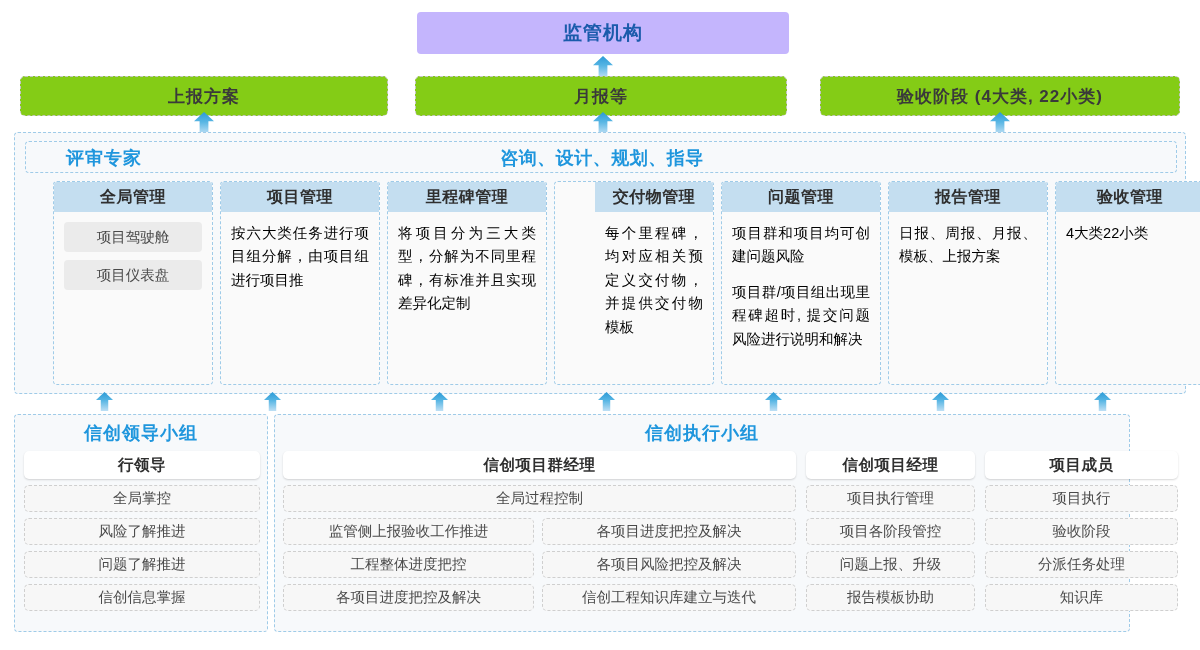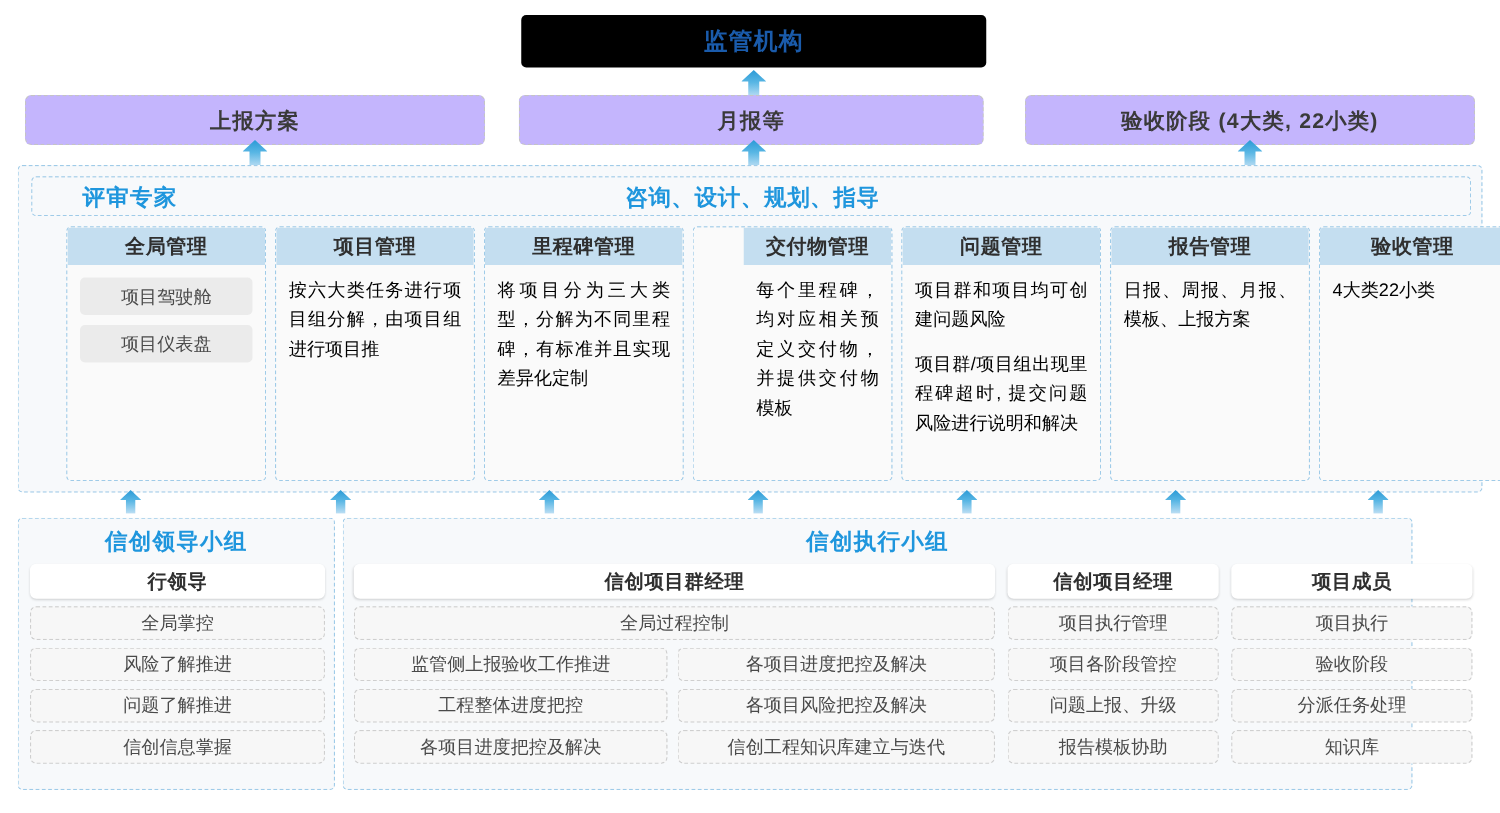--- a/index.html
+++ b/index.html
@@ -7,30 +7,30 @@
     width: 1200px; height: 650px;
     background: #ffffff;
     font-family: "Liberation Sans", "DejaVu Sans", sans-serif;
     overflow: hidden;
   }
   .page { position: relative; width: 1200px; height: 650px; }
 
   
   .regulator {
     position: absolute; left: 417px; top: 12px; width: 372px; height: 42px;
-    background: #000000; border-radius: 4px;
+    background: #c4b5fd; border-radius: 4px;
     display: flex; align-items: center; justify-content: center;
     color: #1a5bab; font-weight: bold; font-size: 19px; letter-spacing: 1px;
   }
 
   
   .report-row { position: absolute; left: 0; top: 76px; width: 1200px; height: 40px; }
   .report-box {
     position: absolute; top: 0; height: 40px;
-    background: #c4b5fd; border: 1px dashed #c4c4c4; border-radius: 5px;
+    background: #84cc16; border: 1px dashed #c4c4c4; border-radius: 5px;
     display: flex; align-items: center; justify-content: center;
     color: #3a3a3a; font-weight: bold; font-size: 17px; letter-spacing: 1px;
   }
   .rb0 { left: 20px;  width: 368px; }
   .rb1 { left: 415px; width: 372px; }
   .rb2 { left: 820px; width: 360px; }
 
   
   .arrow {
     position: absolute; width: 20px; height: 22px;

